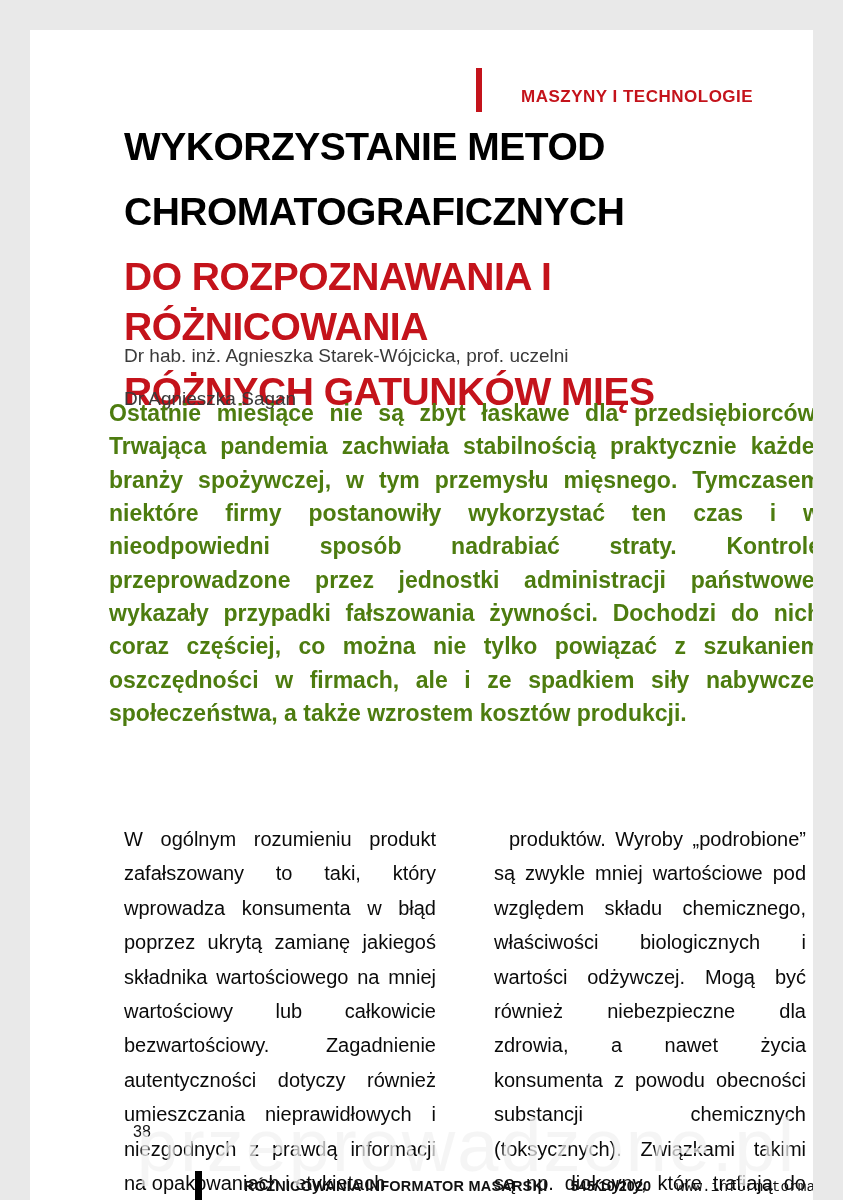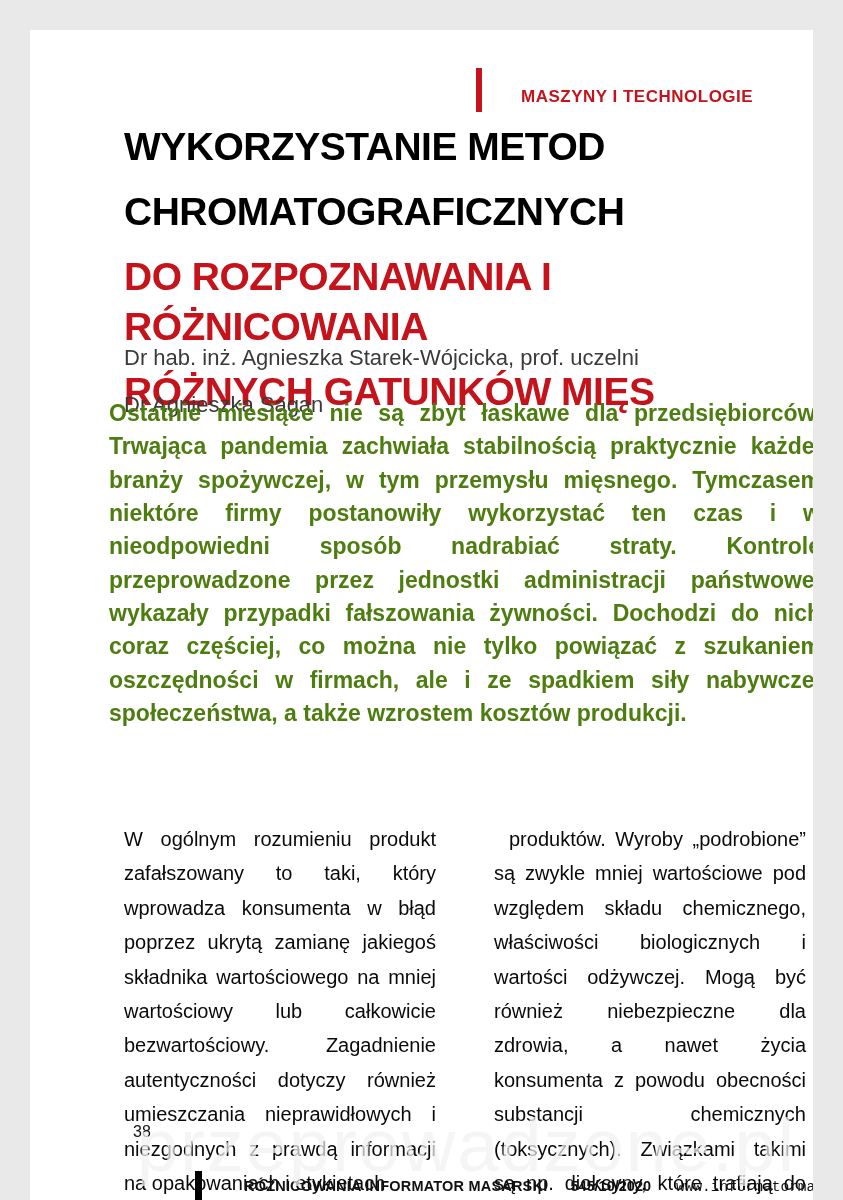--- a/index.html
+++ b/index.html
@@ -49,21 +49,21 @@
     font-weight: bold;
     letter-spacing: -0.5px;
     color: #000;
   }
   .title-line.red { color: #c4131b; }
   
   .authors {
     position: absolute;
     top: 282px;
     left: 64px;
-    font-size: 22px;
+    font-size: 19px;
     color: #3a3a3a;
     line-height: 1.45;
   }
   
   .lead {
     position: absolute;
     top: 352px;
     left: 64px;
     width: 712px;
     font-size: 23px;

